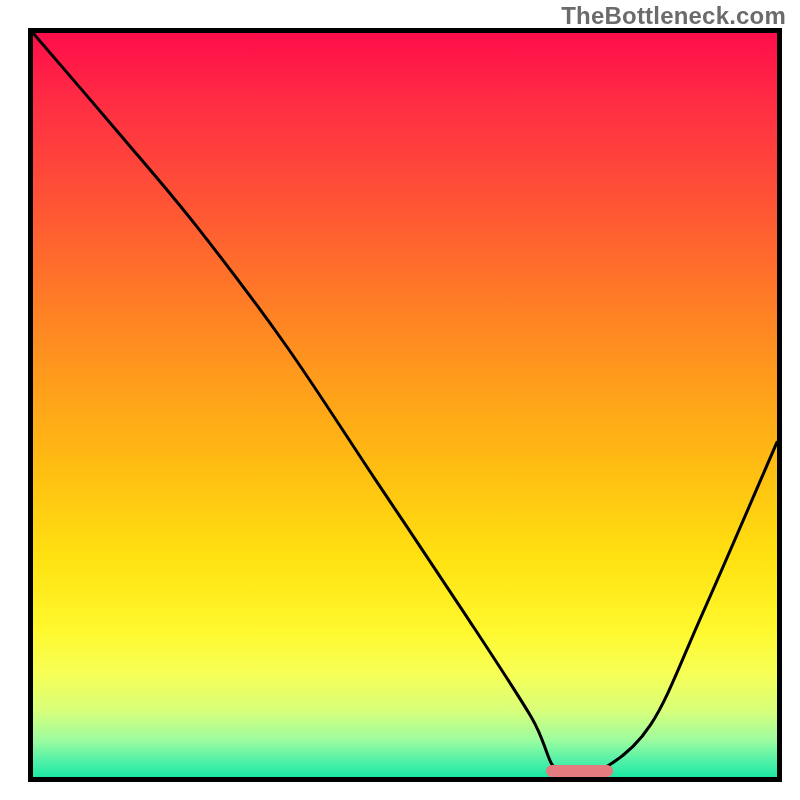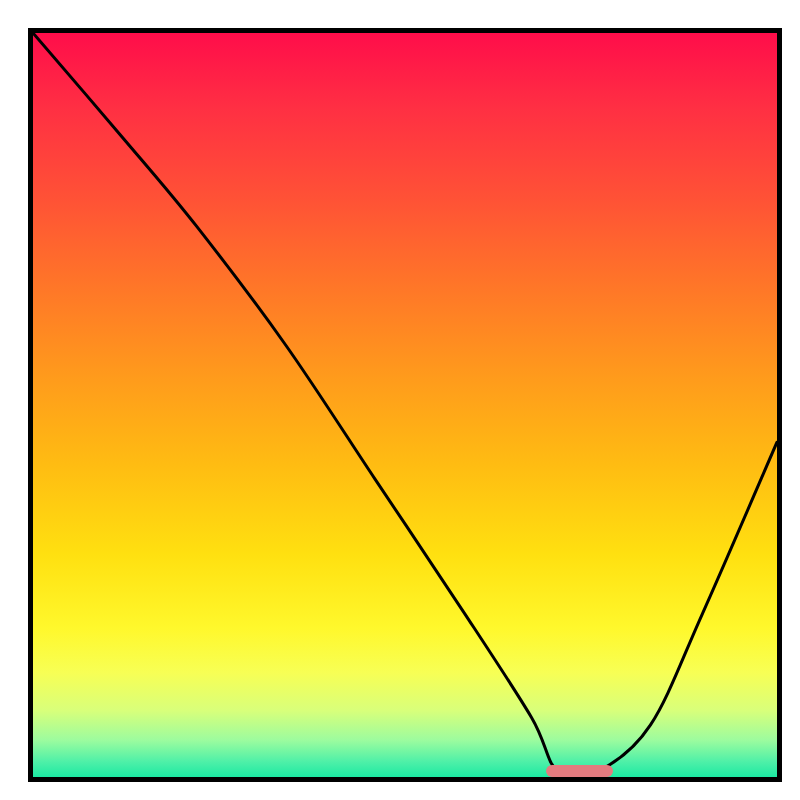--- a/index.html
+++ b/index.html
@@ -65,20 +65,21 @@
     height: 12px;
     border-radius: 6px;
     background: #e37b7f;
   }
 </style>
 </head>
 <body>
 
 <div class="stage">
 
+  <div class="watermark">TheBottleneck.com</div>
 
   <div class="plot-frame">
     <div class="gradient-bg"></div>
 
     <svg class="curve" viewBox="0 0 744 744" preserveAspectRatio="none">
       <path d="M 0.0 0.0 C 14.9 17.4, 62.0 71.9, 89.3 104.2 C 116.6 136.4, 136.4 158.7, 163.7 193.4 C 191.0 228.2, 223.2 270.3, 253.0 312.5 C 282.7 354.6, 312.5 401.8, 342.2 446.4 C 372.0 491.0, 405.5 540.6, 431.5 580.3 C 457.6 620.0, 483.0 658.2, 498.5 684.5 C 514.0 710.8, 513.4 729.1, 524.5 738.0 C 535.7 747.0, 549.9 745.7, 565.4 738.0 C 580.9 730.4, 600.2 718.2, 617.5 691.9 C 634.9 665.6, 648.5 627.4, 669.6 580.3 C 690.7 533.2, 731.6 437.7, 744.0 409.2" fill="none" stroke="#000000" stroke-width="3" stroke-linecap="round" stroke-linejoin="round" id="curve-path"></path>
     </svg>
 
     <div class="marker" id="opt-marker" style="left: 513.36px; width: 66.96px; top: 732.048px; background: rgb(227, 123, 127);"></div>
   </div>

